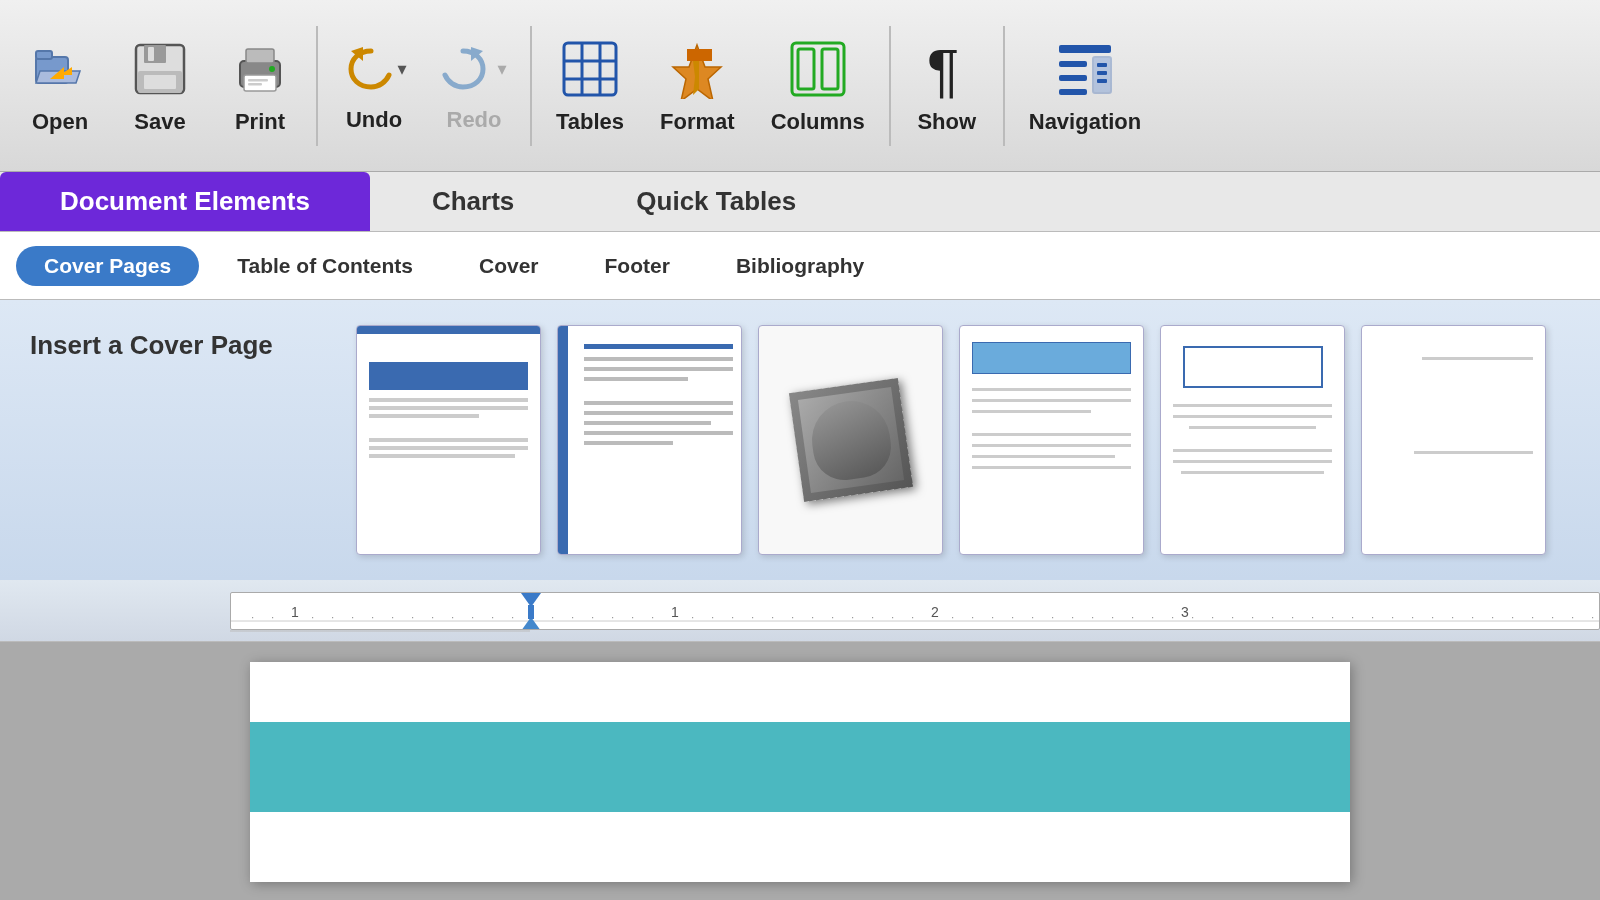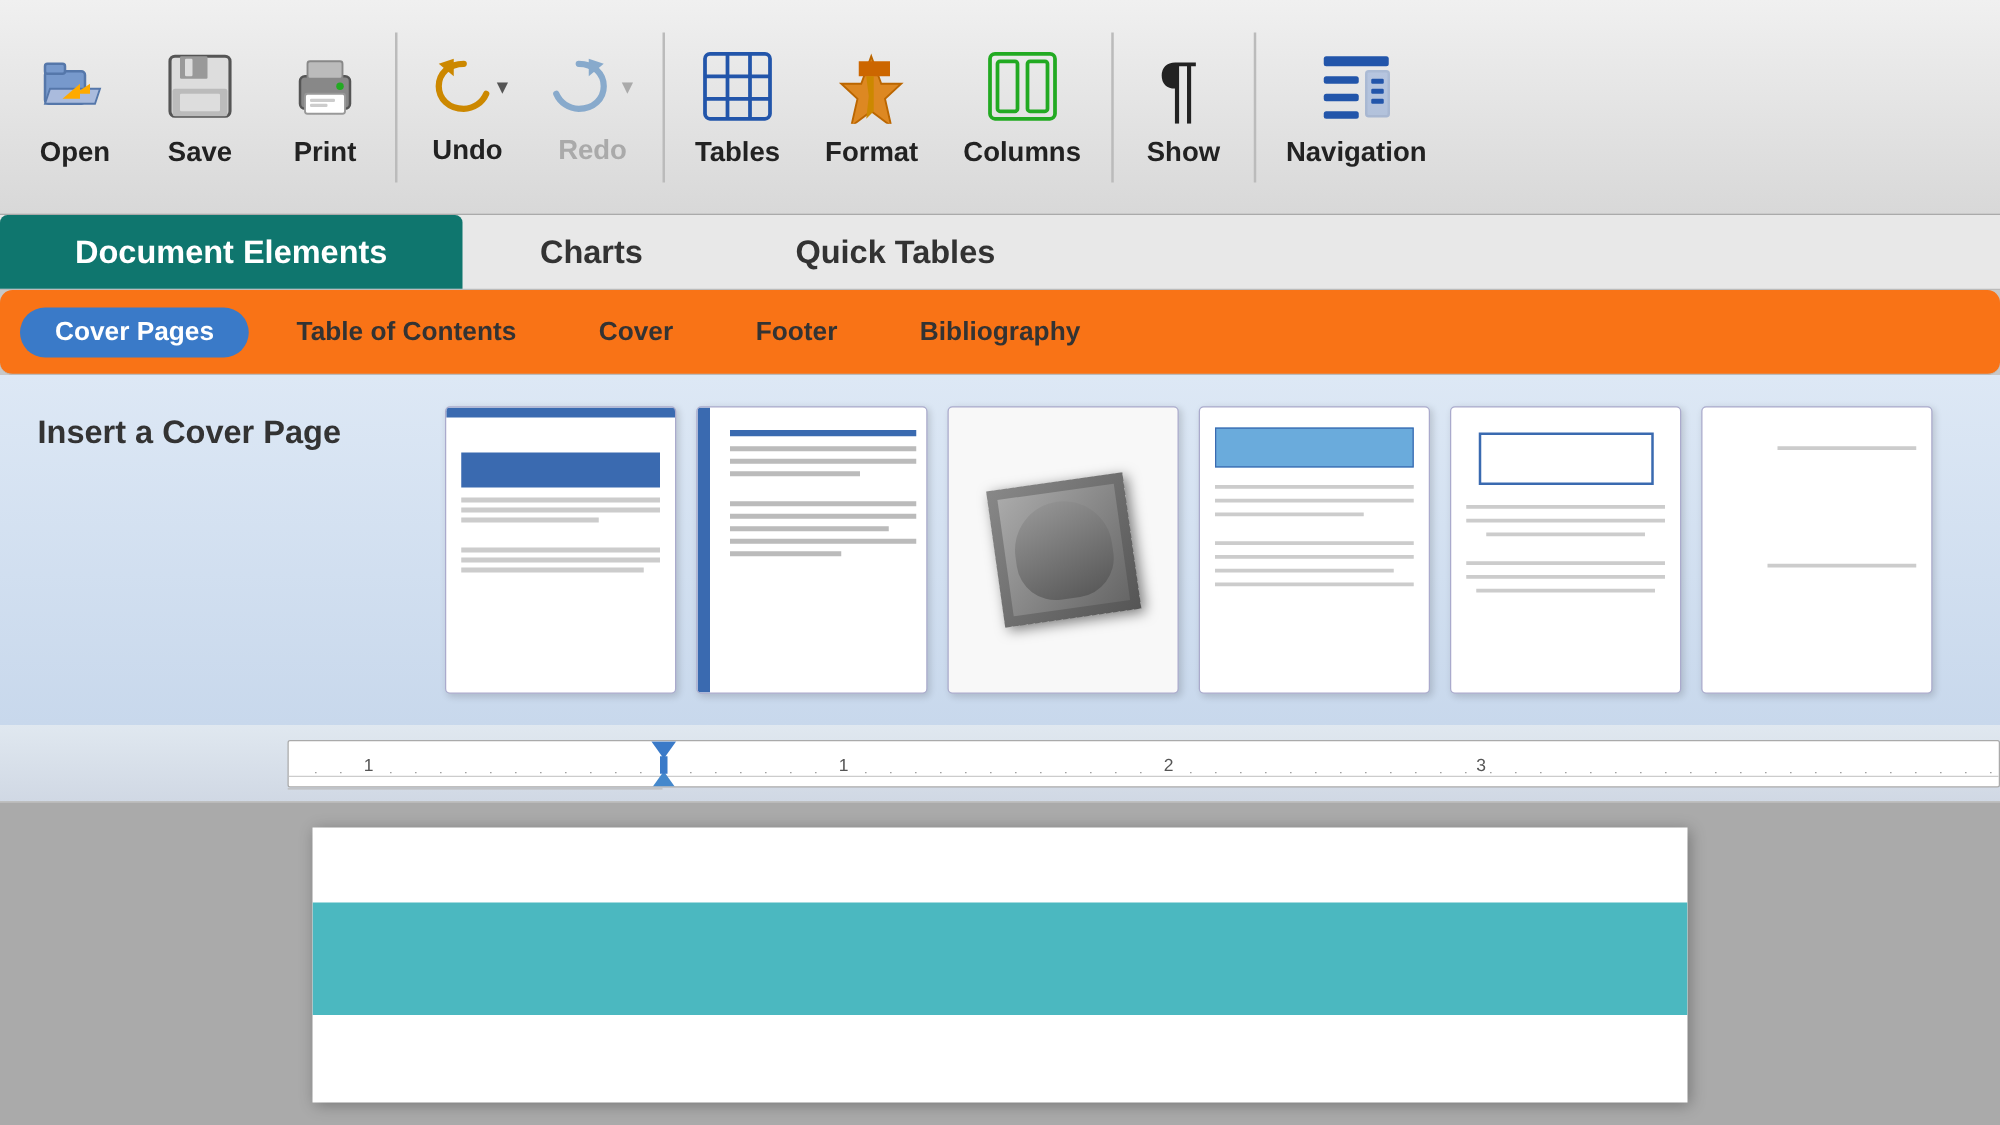--- a/index.html
+++ b/index.html
@@ -96,27 +96,26 @@
       font-weight: bold;
       color: #333;
       cursor: pointer;
       border-radius: 6px 6px 0 0;
       margin-right: 2px;
     }
 
     
     .sub-tabs {
       display: flex;
-      background: #f97316;
+      background: #ffffff;
       padding: 12px 16px;
       gap: 10px;
       border-bottom: 1px solid #bbb;
       height: 68px;
       align-items: center;
-      border-radius: 10px;
     }
 
     .sub-tab {
       padding: 8px 28px;
       border-radius: 20px;
       font-size: 21px;
       font-weight: 600;
       cursor: pointer;
       border: none;
       background: transparent;
@@ -405,21 +404,21 @@
         <rect x="42" y="32" width="10" height="4" rx="1" fill="#2255aa"></rect>
         <rect x="42" y="40" width="10" height="4" rx="1" fill="#2255aa"></rect>
       </svg>
     </div>
     <span class="toolbar-label">Navigation</span>
   </div>
 
 </div>
 
 <div class="ribbon-tabs">
-  <div class="ribbon-tab" style="background:#0f766e; color:white; padding: 14px 60px; font-size:26px;">
+  <div class="ribbon-tab" style="background:#6d28d9; color:white; padding: 14px 60px; font-size:26px;">
     <span>Document Elements</span>
   </div>
   <div class="ribbon-tab" style="padding: 14px 60px; font-size:26px;">
     <span>Charts</span>
   </div>
   <div class="ribbon-tab" style="padding: 14px 60px; font-size:26px;">
     <span>Quick Tables</span>
   </div>
 </div>
 

